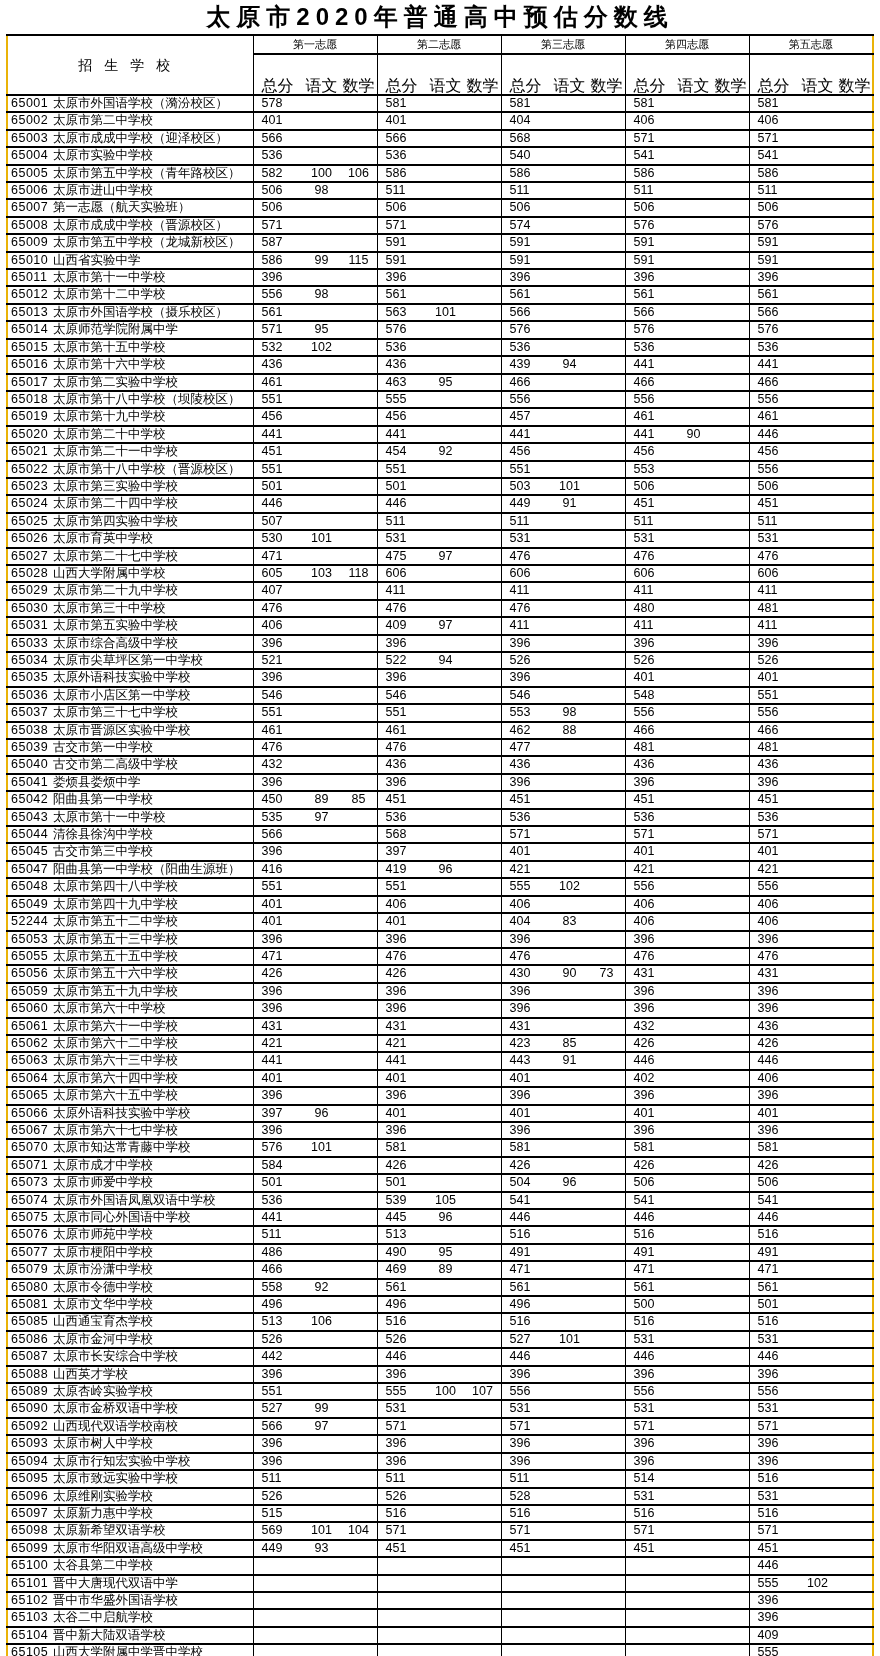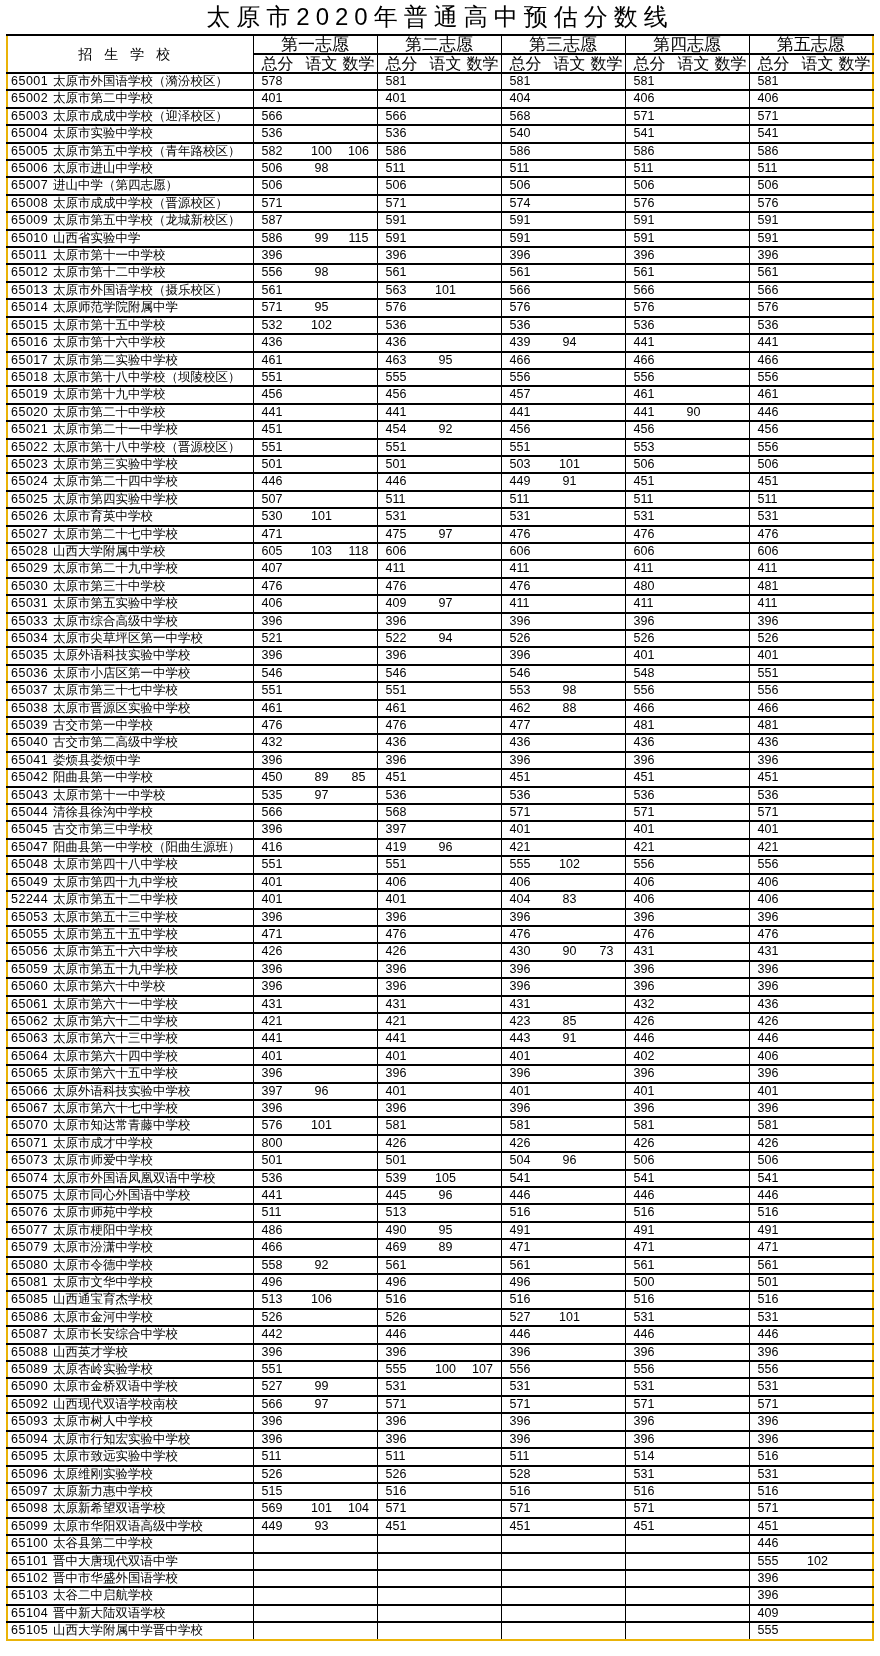--- a/index.html
+++ b/index.html
@@ -1,34 +1,34 @@
 <!DOCTYPE html>
 <html><head>
 <meta charset="utf-8">
 <style>
   html,body{margin:0;padding:0;background:#fff;}
   body{width:880px;font-family:"Liberation Sans","DejaVu Sans",sans-serif;color:#000;}
-  .title{width:880px;text-align:center;font-size:24px;font-weight:normal;letter-spacing:6px;
+  .title{width:880px;text-align:center;font-size:24px;font-weight:bold;letter-spacing:6px;
          line-height:34px;height:34px;white-space:nowrap;}
   table{border-collapse:collapse;table-layout:fixed;width:866px;margin:0 auto;border:2px solid #eab308;}
   col.c-school{width:246px;}
   col.c-grp{width:124px;}
   th,td{border:1px solid #000;border-top:2px solid #000;padding:0;font-weight:normal;
         white-space:nowrap;overflow:hidden;vertical-align:middle;}
-  thead th{font-size:17px;height:17px;line-height:17px;text-align:center;}
+  thead th{font-size:11px;height:17px;line-height:17px;text-align:center;}
   th.school-h{letter-spacing:12px;font-size:14px;}
   thead td.grp{height:17px;line-height:17px;}
   tbody td{height:15.4px;line-height:15.4px;font-size:12.5px;}
   td.school{text-align:left;}
   .code{display:inline-block;width:42px;padding-left:3px;letter-spacing:0.5px;}
   .name{display:inline-block;font-size:12.5px;}
   .z{display:inline-block;width:48px;text-align:left;padding-left:8px;box-sizing:border-box;}
   .y{display:inline-block;width:40px;text-align:center;}
   .s{display:inline-block;width:34px;text-align:center;}
-  thead .z{text-align:center;padding-left:0;}
+  thead .z{text-align:center;padding-left:0;margin-top:22px;}
 </style>
 </head>
 <body>
 
 <div class="title">太原市2020年普通高中预估分数线</div>
 
 <table>
   <colgroup>
     <col class="c-school">
     <col class="c-grp">
@@ -97,21 +97,21 @@
   </tr>
       <tr>
     <td class="school"><span class="code">65006</span><span class="name">太原市进山中学校</span></td>
     <td class="grp"><span class="z">506</span><span class="y">98</span><span class="s"></span></td>
     <td class="grp"><span class="z">511</span><span class="y"></span><span class="s"></span></td>
     <td class="grp"><span class="z">511</span><span class="y"></span><span class="s"></span></td>
     <td class="grp"><span class="z">511</span><span class="y"></span><span class="s"></span></td>
     <td class="grp"><span class="z">511</span><span class="y"></span><span class="s"></span></td>
   </tr>
       <tr>
-    <td class="school"><span class="code">65007</span><span class="name">进山中学（第四志愿）</span></td>
+    <td class="school"><span class="code">65007</span><span class="name">第一志愿（航天实验班）</span></td>
     <td class="grp"><span class="z">506</span><span class="y"></span><span class="s"></span></td>
     <td class="grp"><span class="z">506</span><span class="y"></span><span class="s"></span></td>
     <td class="grp"><span class="z">506</span><span class="y"></span><span class="s"></span></td>
     <td class="grp"><span class="z">506</span><span class="y"></span><span class="s"></span></td>
     <td class="grp"><span class="z">506</span><span class="y"></span><span class="s"></span></td>
   </tr>
       <tr>
     <td class="school"><span class="code">65008</span><span class="name">太原市成成中学校（晋源校区）</span></td>
     <td class="grp"><span class="z">571</span><span class="y"></span><span class="s"></span></td>
     <td class="grp"><span class="z">571</span><span class="y"></span><span class="s"></span></td>
@@ -538,21 +538,21 @@
       <tr>
     <td class="school"><span class="code">65070</span><span class="name">太原市知达常青藤中学校</span></td>
     <td class="grp"><span class="z">576</span><span class="y">101</span><span class="s"></span></td>
     <td class="grp"><span class="z">581</span><span class="y"></span><span class="s"></span></td>
     <td class="grp"><span class="z">581</span><span class="y"></span><span class="s"></span></td>
     <td class="grp"><span class="z">581</span><span class="y"></span><span class="s"></span></td>
     <td class="grp"><span class="z">581</span><span class="y"></span><span class="s"></span></td>
   </tr>
       <tr>
     <td class="school"><span class="code">65071</span><span class="name">太原市成才中学校</span></td>
-    <td class="grp"><span class="z">800</span><span class="y"></span><span class="s"></span></td>
+    <td class="grp"><span class="z">584</span><span class="y"></span><span class="s"></span></td>
     <td class="grp"><span class="z">426</span><span class="y"></span><span class="s"></span></td>
     <td class="grp"><span class="z">426</span><span class="y"></span><span class="s"></span></td>
     <td class="grp"><span class="z">426</span><span class="y"></span><span class="s"></span></td>
     <td class="grp"><span class="z">426</span><span class="y"></span><span class="s"></span></td>
   </tr>
       <tr>
     <td class="school"><span class="code">65073</span><span class="name">太原市师爱中学校</span></td>
     <td class="grp"><span class="z">501</span><span class="y"></span><span class="s"></span></td>
     <td class="grp"><span class="z">501</span><span class="y"></span><span class="s"></span></td>
     <td class="grp"><span class="z">504</span><span class="y">96</span><span class="s"></span></td>

